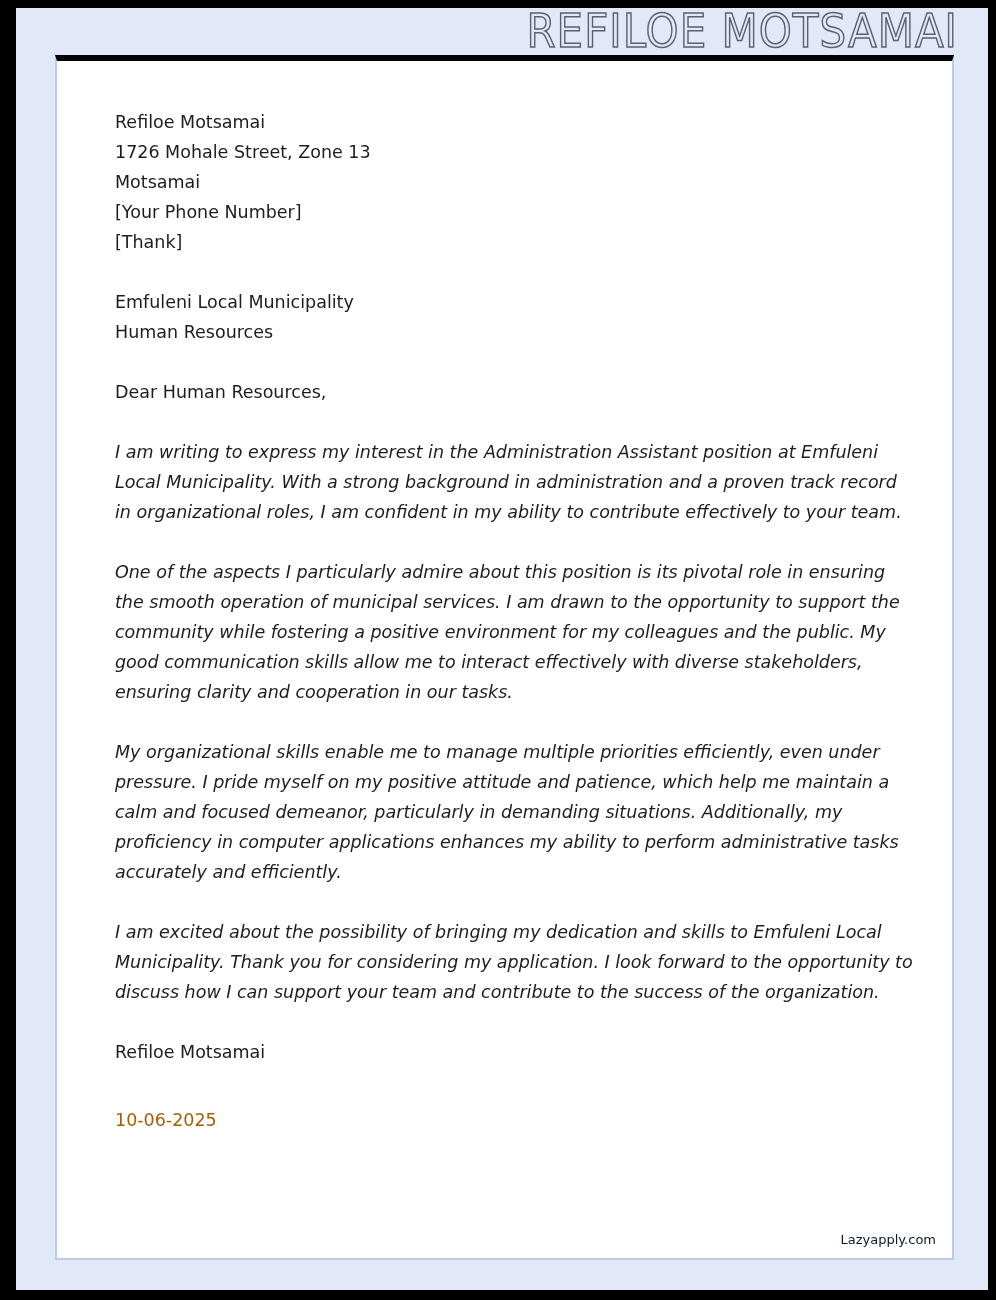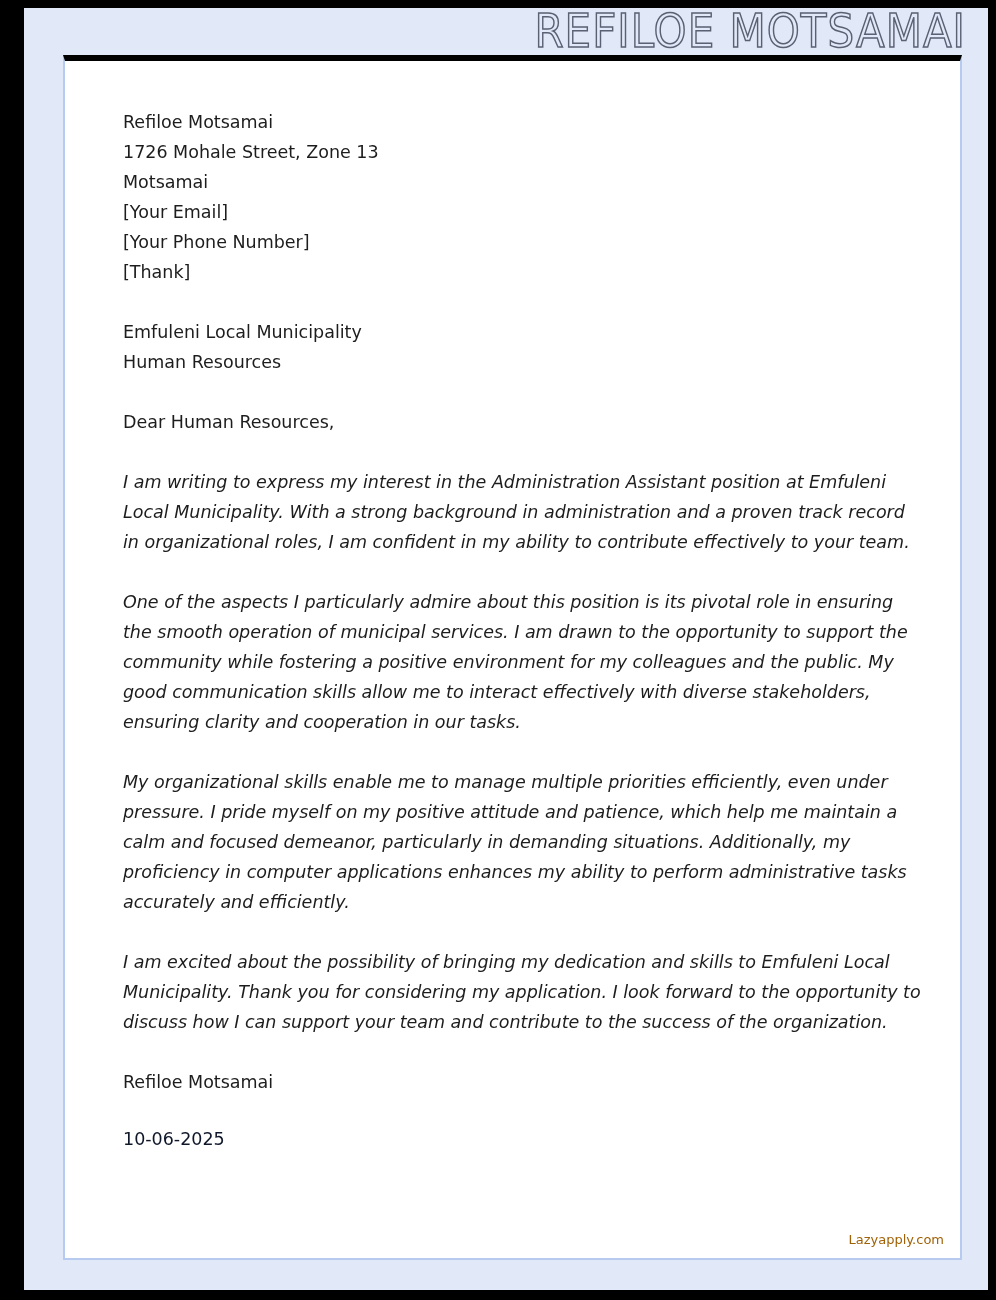--- a/index.html
+++ b/index.html
@@ -16,21 +16,21 @@
 
   
   .page-frame {
     position: absolute;
     left: 0;
     top: 0;
     width: 996px;
     height: 1300px;
     background: #000000;
     box-sizing: border-box;
-    padding: 8px 8px 10px 24px;
+    padding: 8px 8px 10px 16px;
   }
   .page-bg {
     position: relative;
     width: 100%;
     height: 100%;
     background: #e1e8f8;
     box-sizing: border-box;
   }
 
   
@@ -105,32 +105,32 @@
     margin: 0 0 30px 0;
     text-align: left;
     font-style: italic;
   }
 
   .sig-block {
     margin: 0;
   }
   .date-stamp {
     display: block;
-    margin-top: 27px;
-    color: #0f172a;
+    margin-top: 38px;
+    color: #a16207;
   }
 
   .footer {
     position: absolute;
     right: 16px;
     bottom: 10px;
     font-family: "DejaVu Sans", sans-serif;
     font-size: 13px;
     line-height: 16px;
-    color: #a16207;
+    color: #0f172a;
   }
 </style>
 </head>
 <body>
 
 <div class="page-frame">
   <div class="page-bg">
 
     <div class="header-band">
       <div class="header-title">REFILOE MOTSAMAI</div>
@@ -138,21 +138,20 @@
 
     <div class="letter-card">
       <div class="letter-inner">
 
         <div class="letter-body">
 
           <div class="block">
             <span class="line">Refiloe Motsamai</span>
             <span class="line">1726 Mohale Street, Zone 13</span>
             <span class="line">Motsamai</span>
-            <span class="line">[Your Email]</span>
             <span class="line">[Your Phone Number]</span>
             <span class="line">[Thank]</span>
           </div>
 
           <div class="block">
             <span class="line">Emfuleni Local Municipality</span>
             <span class="line">Human Resources</span>
           </div>
 
           <div class="block">

